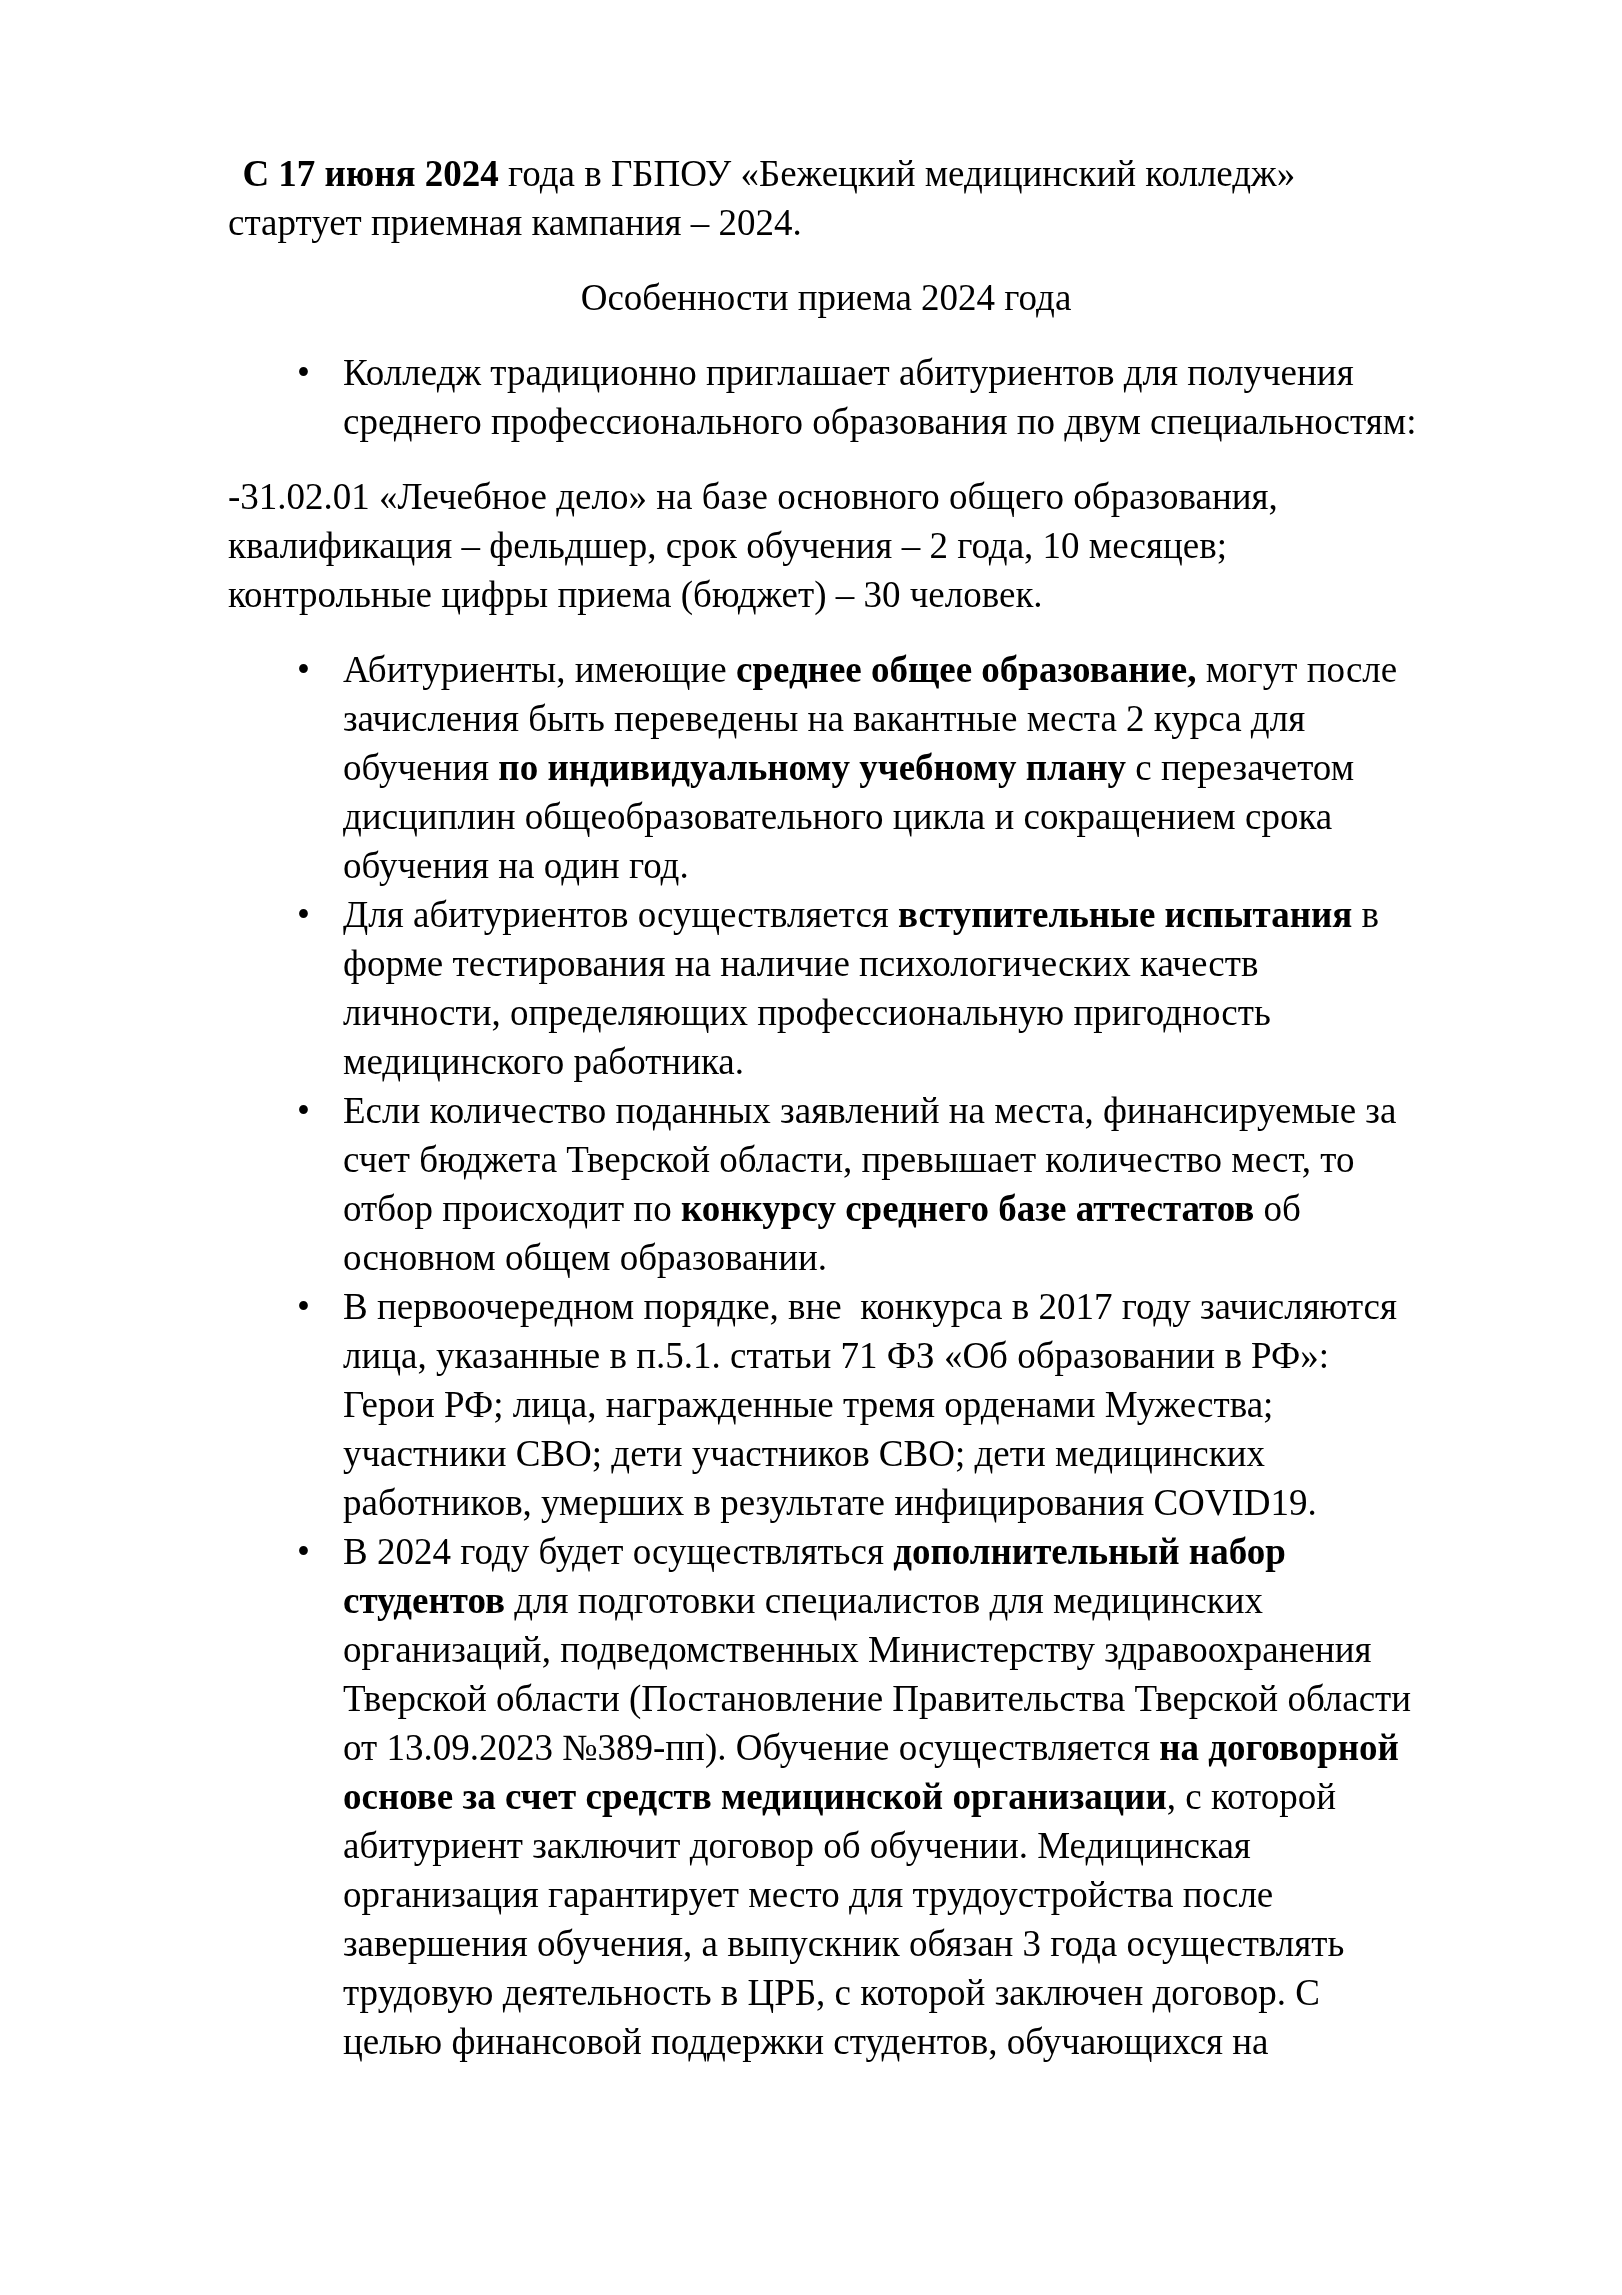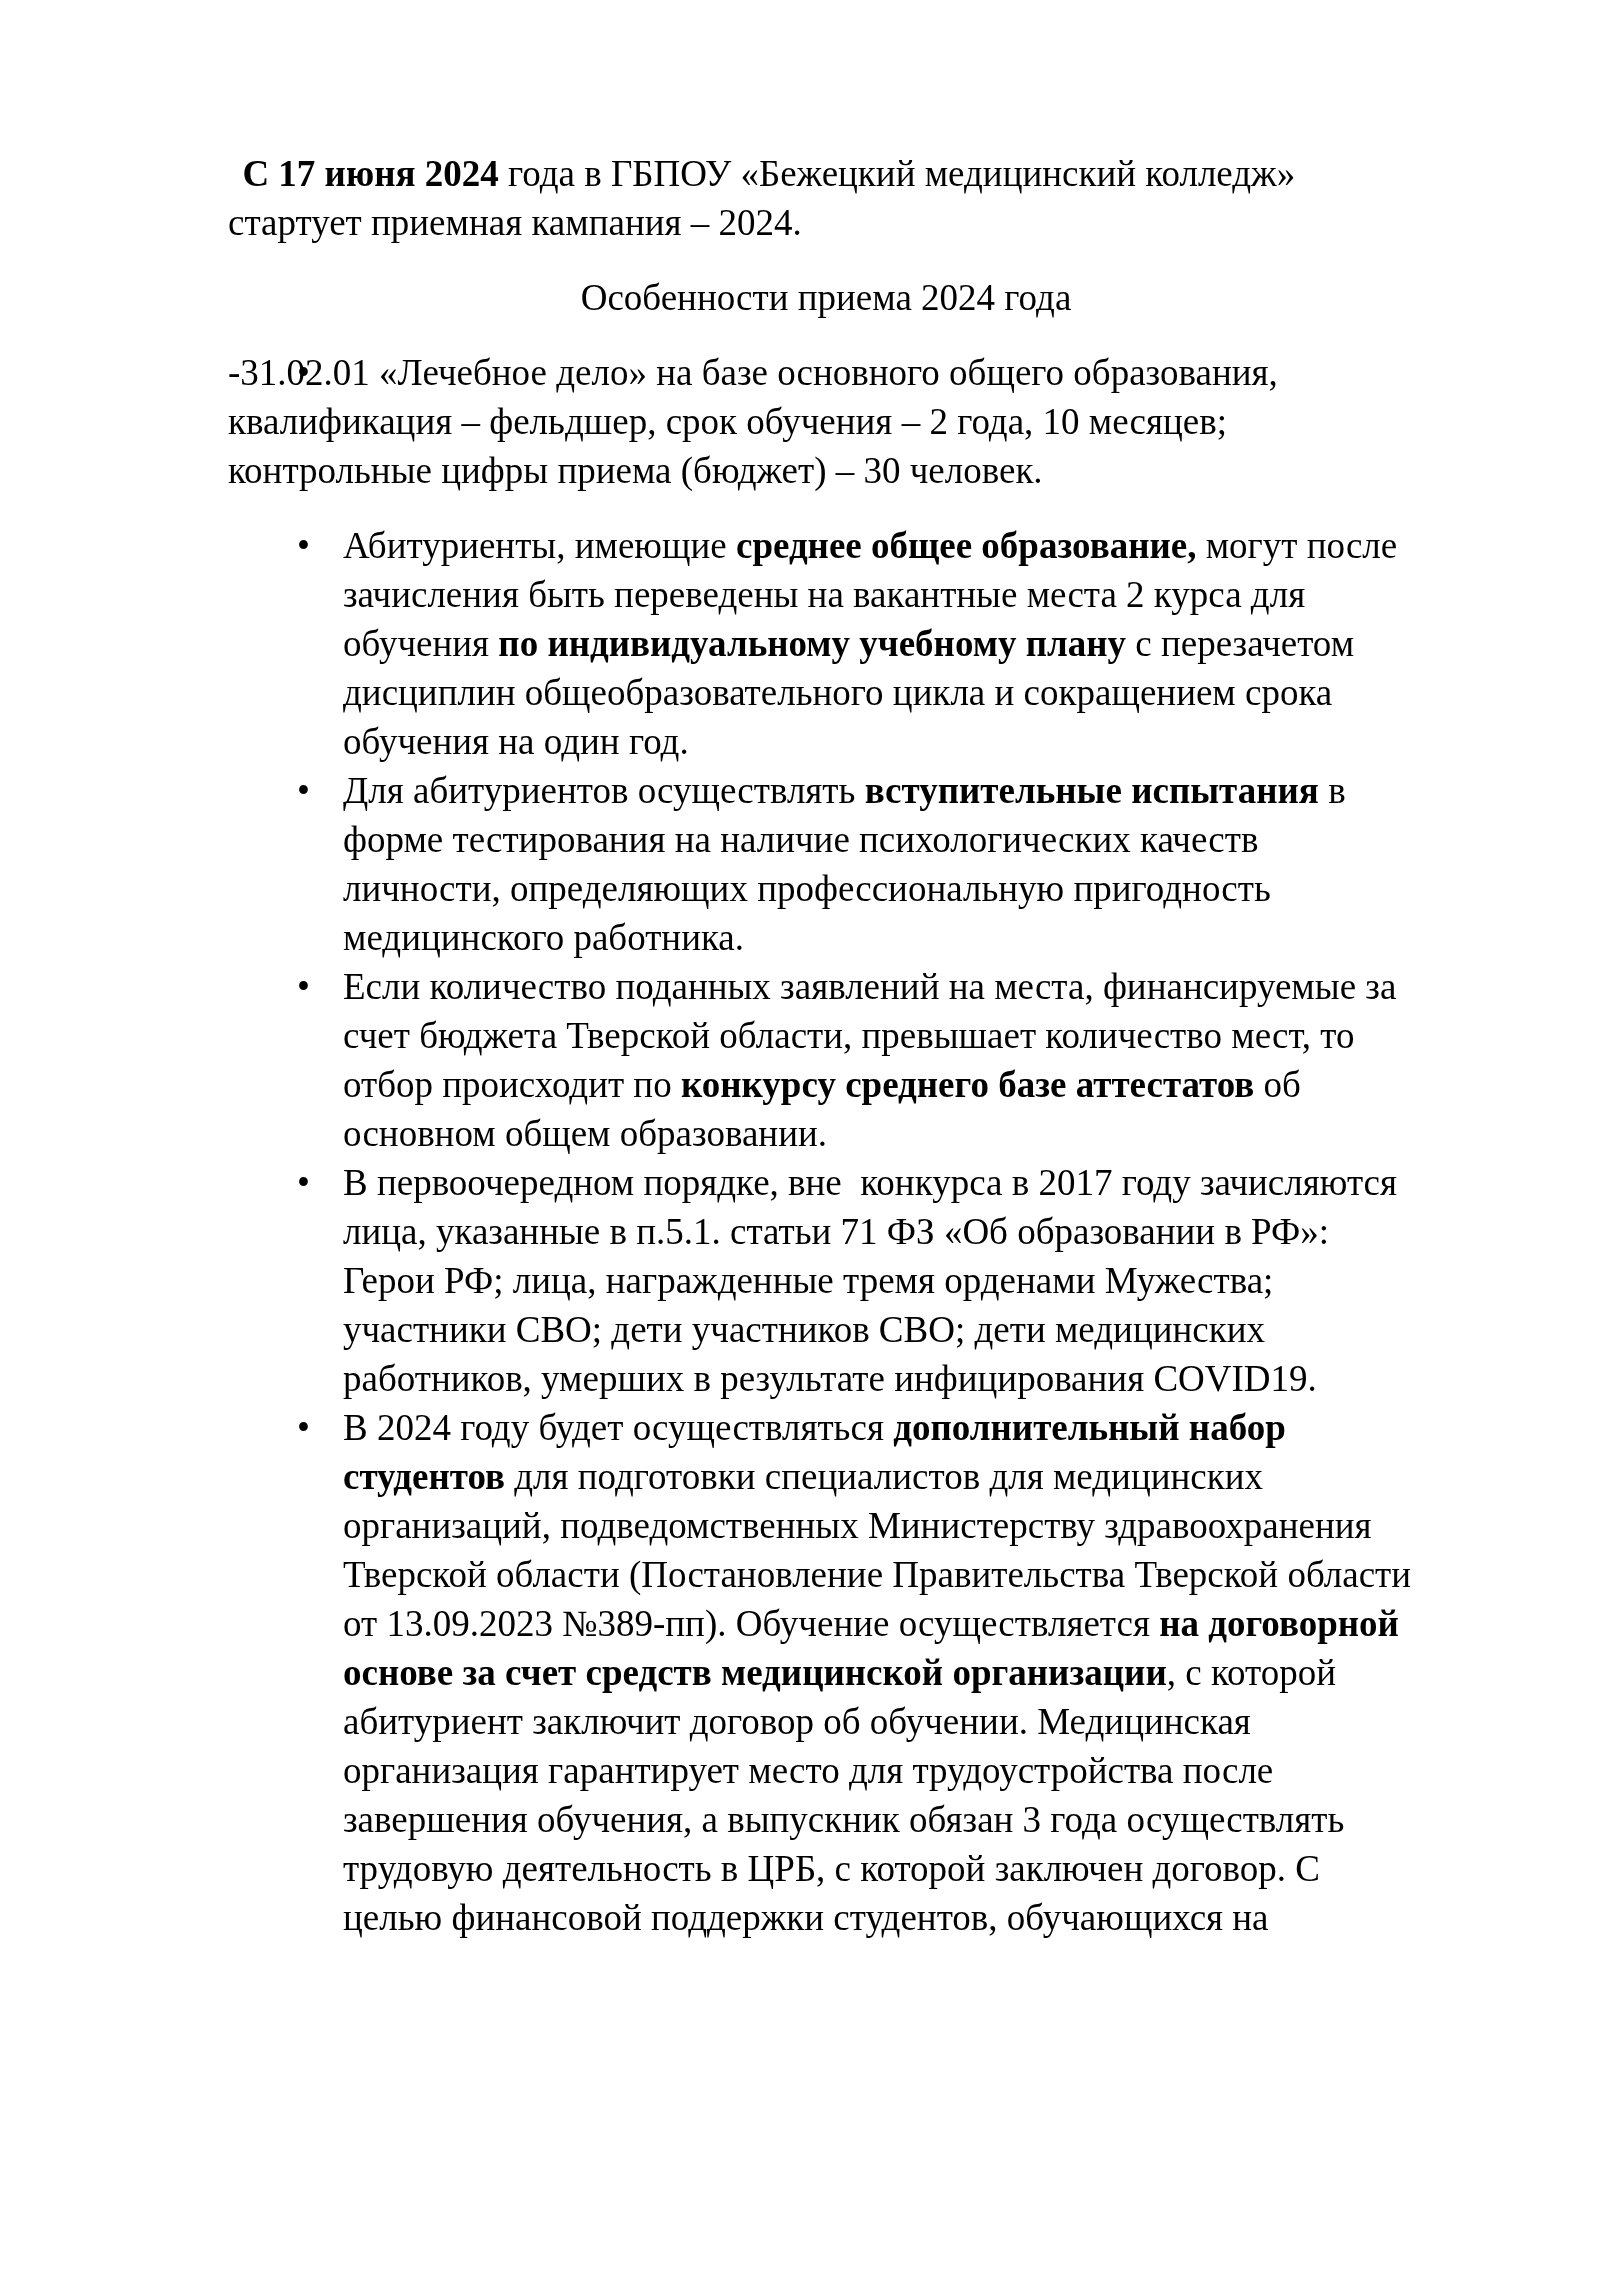--- a/index.html
+++ b/index.html
@@ -61,28 +61,28 @@
 </head>
 <body>
 
 <div class="page">
 
   <p class="para intro"><span class="b">С 17 июня 2024</span><span> года в ГБПОУ «Бежецкий медицинский колледж» стартует приемная кампания – 2024.</span></p>
 
   <p class="para heading"><span class="u">Особенности приема 2024 года</span></p>
 
   <ul class="list">
-    <li class="li"><span class="bullet">•</span></li>
+    <li class="li"><span class="bullet">•</span><span class="li-text"><span>Колледж традиционно приглашает абитуриентов для получения среднего профессионального образования по двум специальностям:</span></span></li>
   </ul>
 
   <p class="para"><span>-31.02.01 «Лечебное дело» на базе основного общего образования, квалификация – фельдшер, срок обучения – 2 года, 10 месяцев; контрольные цифры приема (бюджет) – 30 человек.</span></p>
 
 
   <ul class="list">
     <li class="li"><span class="bullet">•</span><span class="li-text"><span>Абитуриенты, имеющие </span><span class="b">среднее общее образование,</span><span> могут после зачисления быть переведены на вакантные места 2 курса для обучения </span><span class="b">по индивидуальному учебному плану</span><span> с перезачетом дисциплин общеобразовательного цикла и сокращением срока обучения на один год.</span></span></li>
-    <li class="li"><span class="bullet">•</span><span class="li-text"><span>Для абитуриентов осуществлять </span><span class="b">вступительные испытания</span><span> в форме тестирования на наличие психологических качеств личности, определяющих профессиональную пригодность медицинского работника.</span></span></li>
+    <li class="li"><span class="bullet">•</span><span class="li-text"><span>Для абитуриентов осуществляется </span><span class="b">вступительные испытания</span><span> в форме тестирования на наличие психологических качеств личности, определяющих профессиональную пригодность медицинского работника.</span></span></li>
     <li class="li"><span class="bullet">•</span><span class="li-text"><span>Если количество поданных заявлений на места, финансируемые за счет бюджета Тверской области, превышает количество мест, то отбор происходит по </span><span class="b">конкурсу среднего базе аттестатов</span><span> об основном общем образовании.</span></span></li>
     <li class="li"><span class="bullet">•</span><span class="li-text"><span>В первоочередном порядке, вне  конкурса в 2017 году зачисляются лица, указанные в п.5.1. статьи 71 ФЗ «Об образовании в РФ»: Герои РФ; лица, награжденные тремя орденами Мужества; участники СВО; дети участников СВО; дети медицинских работников, умерших в результате инфицирования COVID19.</span></span></li>
     <li class="li"><span class="bullet">•</span><span class="li-text"><span>В 2024 году будет осуществляться </span><span class="b">дополнительный набор студентов</span><span> для подготовки специалистов для медицинских организаций, подведомственных Министерству здравоохранения Тверской области (Постановление Правительства Тверской области от 13.09.2023 №389-пп). Обучение осуществляется </span><span class="b">на договорной основе за счет средств медицинской организации</span><span>, с которой абитуриент заключит договор об обучении. Медицинская организация гарантирует место для трудоустройства после завершения обучения, а выпускник обязан 3 года осуществлять трудовую деятельность в ЦРБ, с которой заключен договор. С целью финансовой поддержки студентов, обучающихся на</span></span></li>
   </ul>
 
 </div>
 
 
 </body></html>

